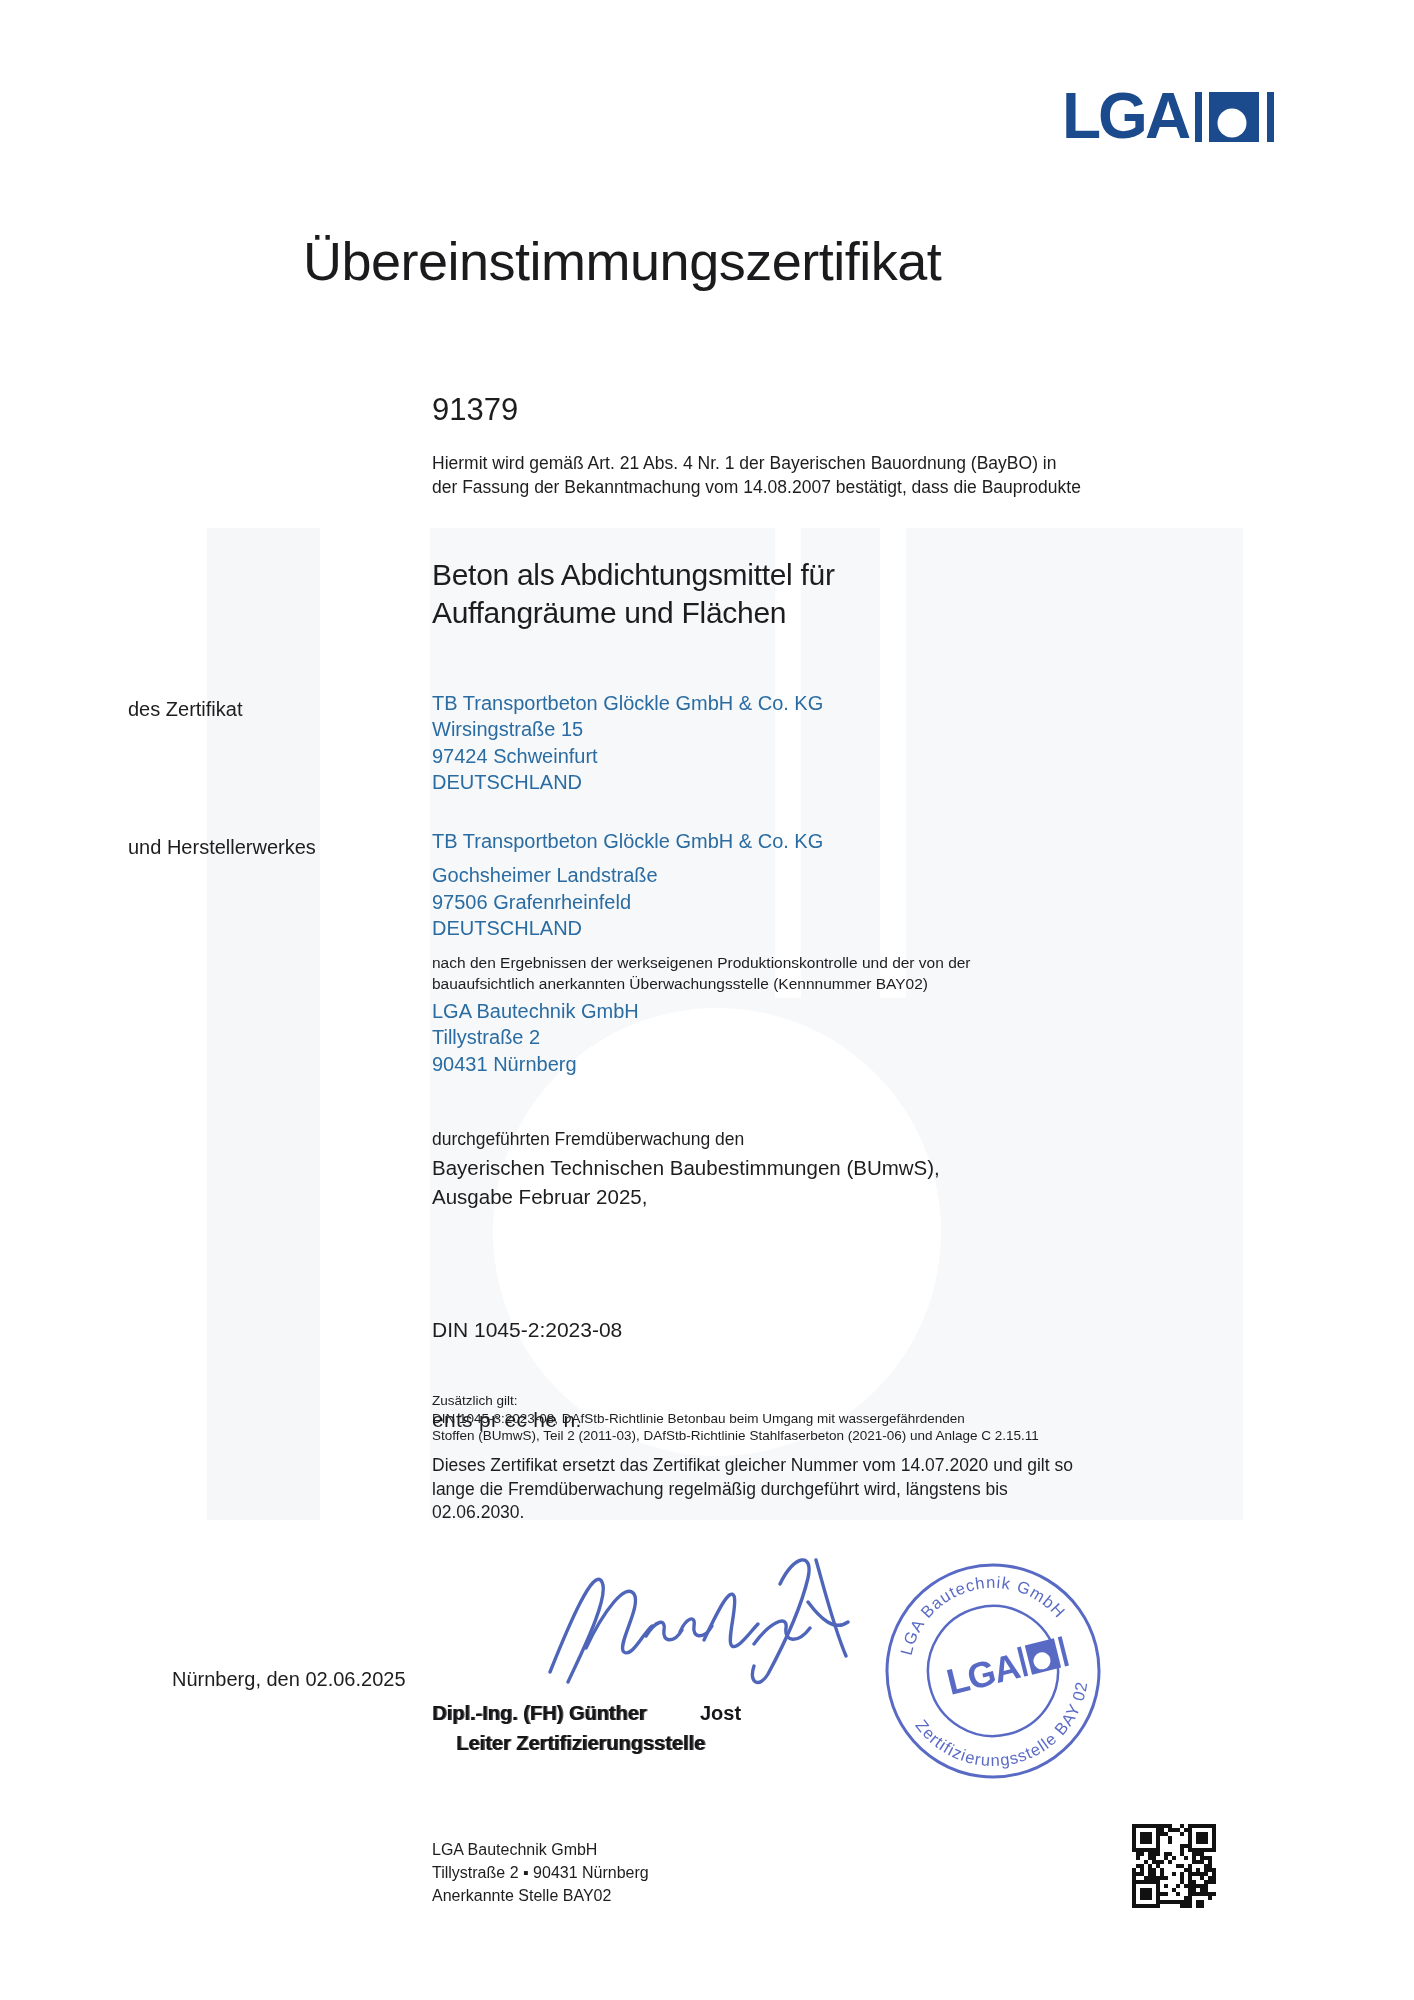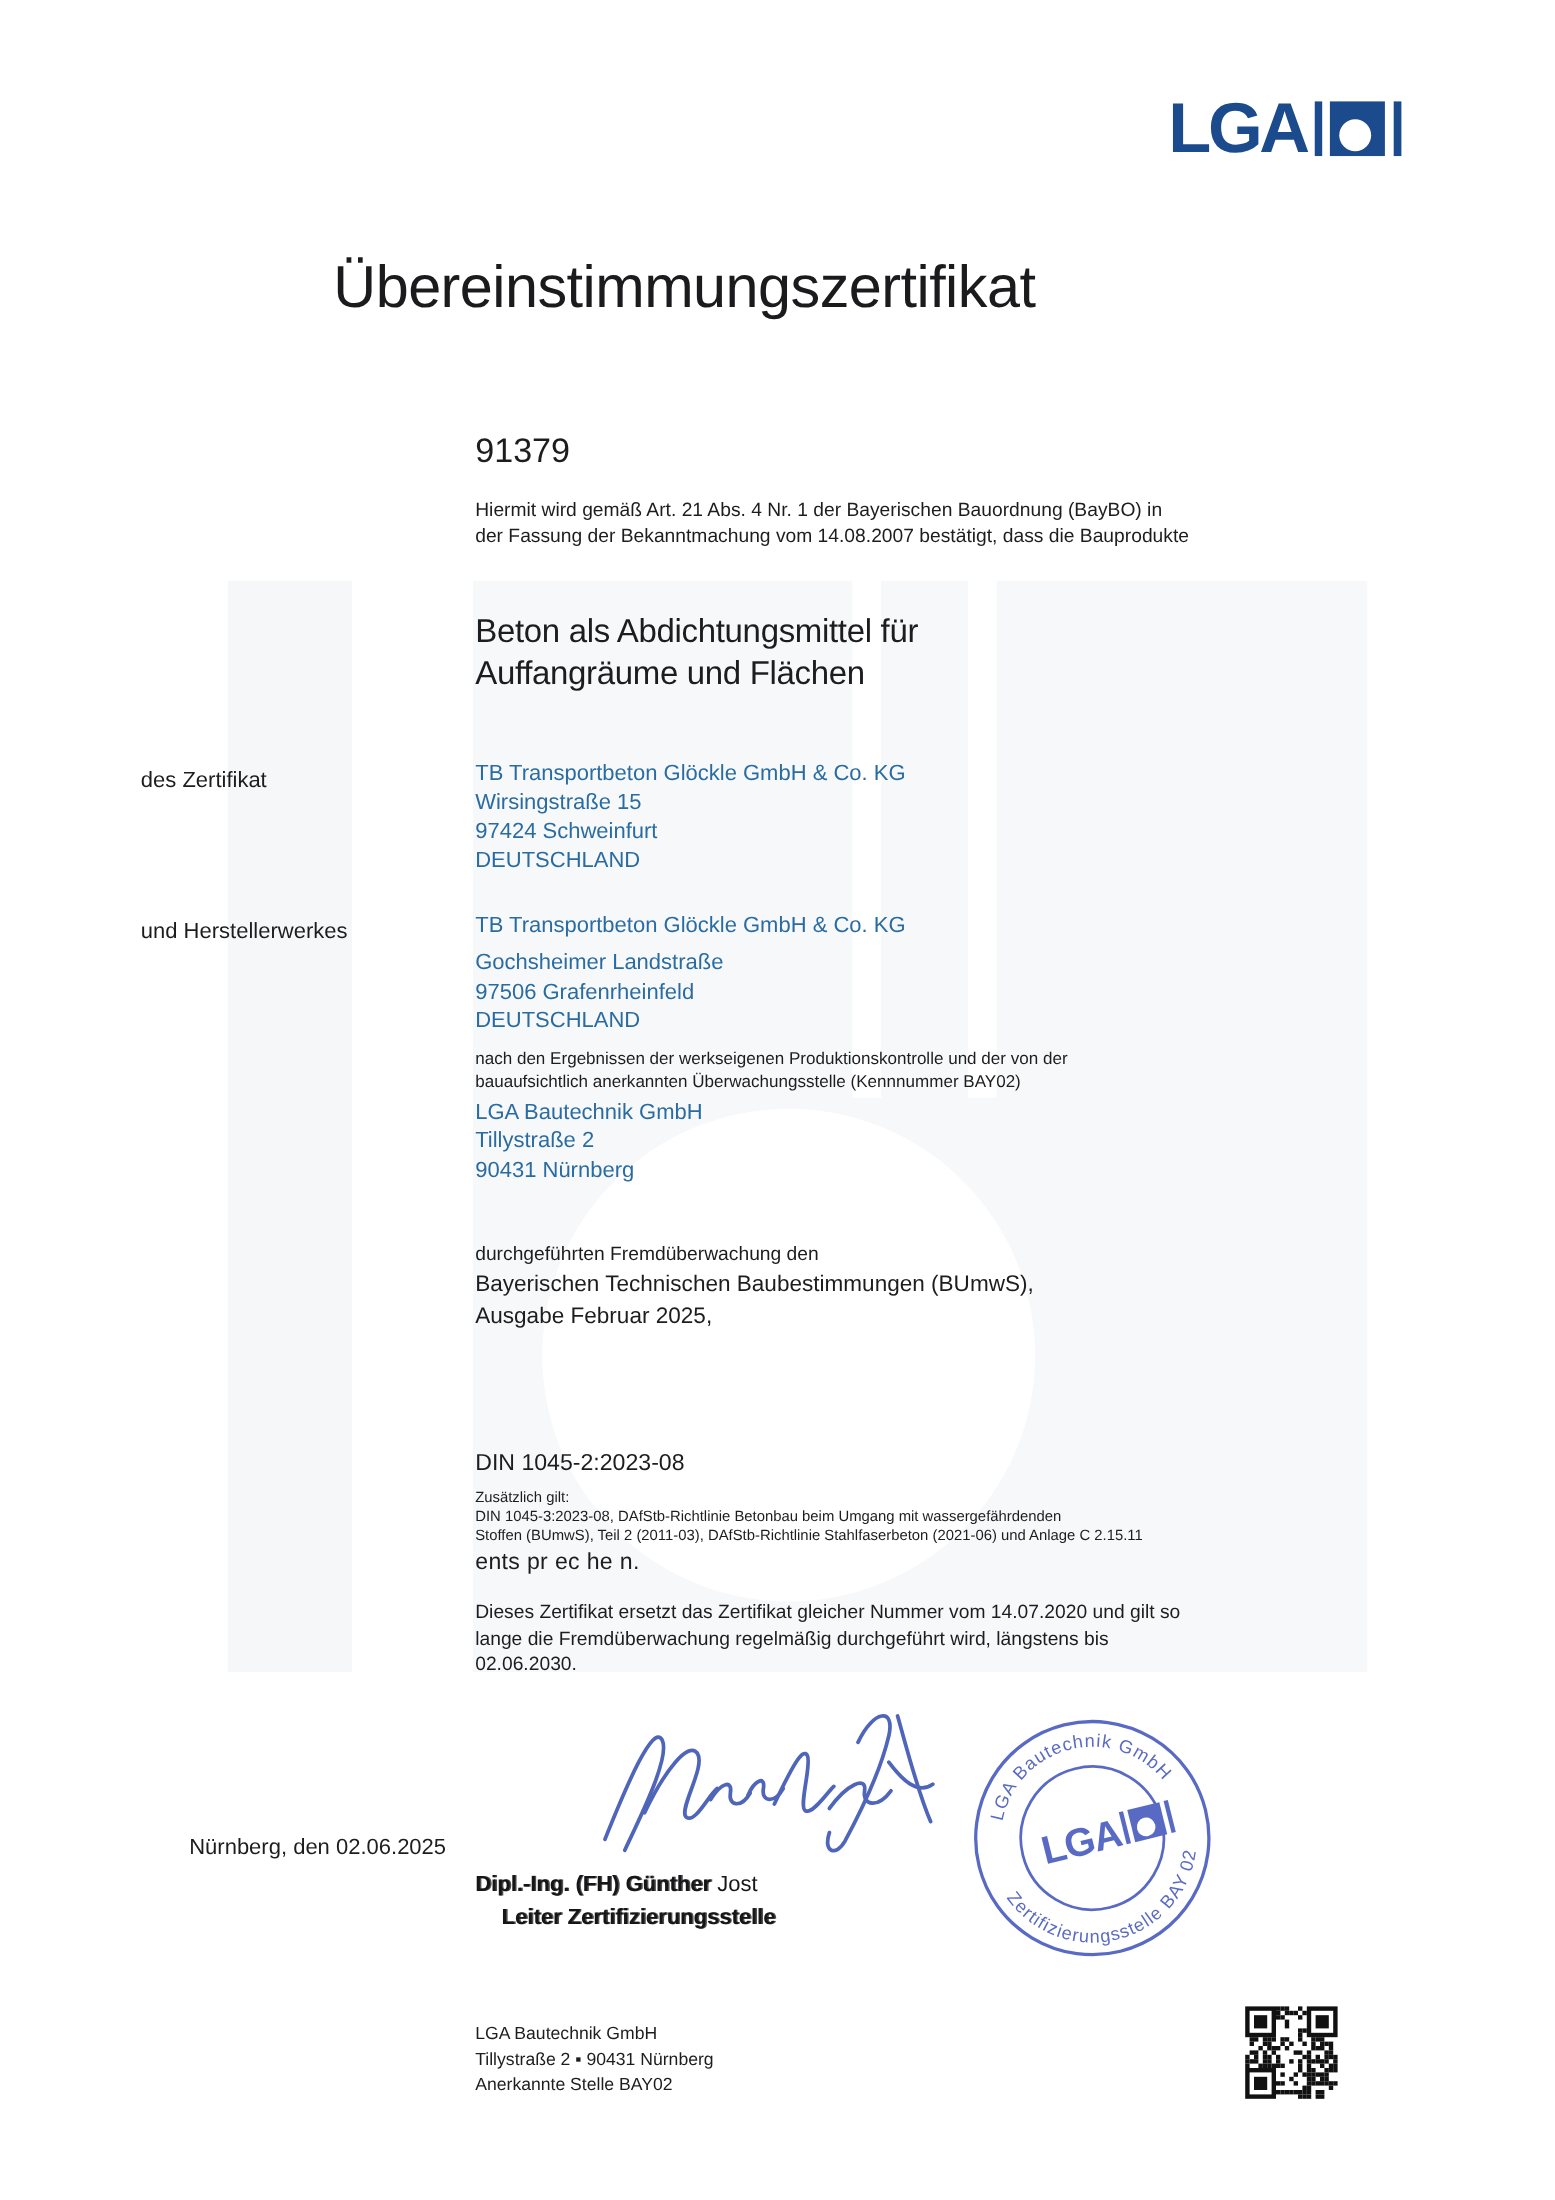--- a/index.html
+++ b/index.html
@@ -20,34 +20,34 @@
   
   .logo{display:flex;align-items:flex-end;gap:7px;}
   .logo-text{
     font-size:64px;font-weight:800;letter-spacing:-3px;line-height:0.78;
     font-family:"Liberation Sans",sans-serif;
   }
   .title{font-size:54px;font-weight:400;letter-spacing:-0.5px;color:#1b1b1d;}
   .cert-number{font-size:31px;font-weight:400;}
   .body-text{font-size:17.5px;line-height:1.35;}
   .small-text{font-size:15.5px;line-height:1.38;}
-  .tiny-text{font-size:13.5px;line-height:1.3;}
+  .tiny-text{font-size:13.5px;line-height:1.3;margin-top:40px;}
   .product{font-size:30px;line-height:1.27;font-weight:400;letter-spacing:-0.3px;}
   .label{font-size:20px;}
   .blue{color:#2a6ca1;}
   .blue-block{font-size:20px;line-height:1.32;}
   .reg-line{font-size:20.5px;line-height:1.4;}
   .lfd{font-size:20px;}
   .lfd .gap{display:inline-block;width:26px;}
   .din{font-size:21px;}
   .entsprechen{font-size:21px;letter-spacing:0.3px;}
   .date-line{font-size:20px;}
   .sig-name{font-size:20px;font-weight:700;color:#161618;
     text-shadow:1.3px 0 0 rgba(20,20,22,0.75);}
-  .sig-name .plain{font-weight:400;text-shadow:none;}
+  .sig-name .plain{font-weight:700;text-shadow:none;margin-left:48px;}
   .footer{font-size:16px;line-height:1.45;}
   .stamp-wrap{transform:rotate(-14deg);opacity:0.92;}
   .stamp-text{font-size:16.5px;letter-spacing:1px;fill:#4c5ec1;font-family:"Liberation Sans",sans-serif;}
   .stamp-logo-text{font-weight:800;letter-spacing:-1px;fill:#4c5ec1;font-family:"Liberation Sans",sans-serif;}
 </style>
 </head>
 <body>
 
 <div class="page">
 

